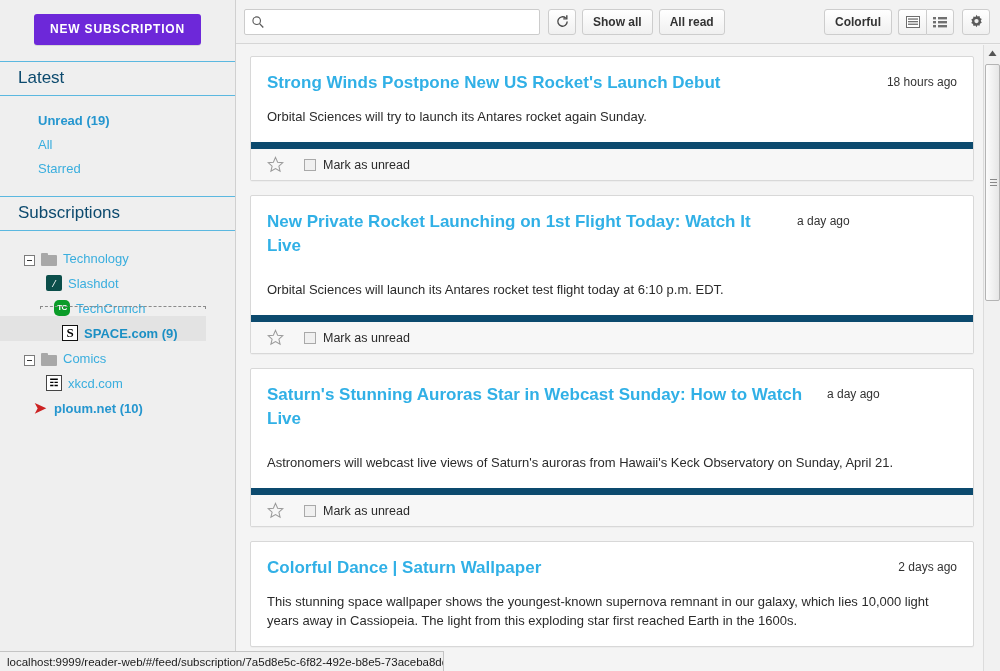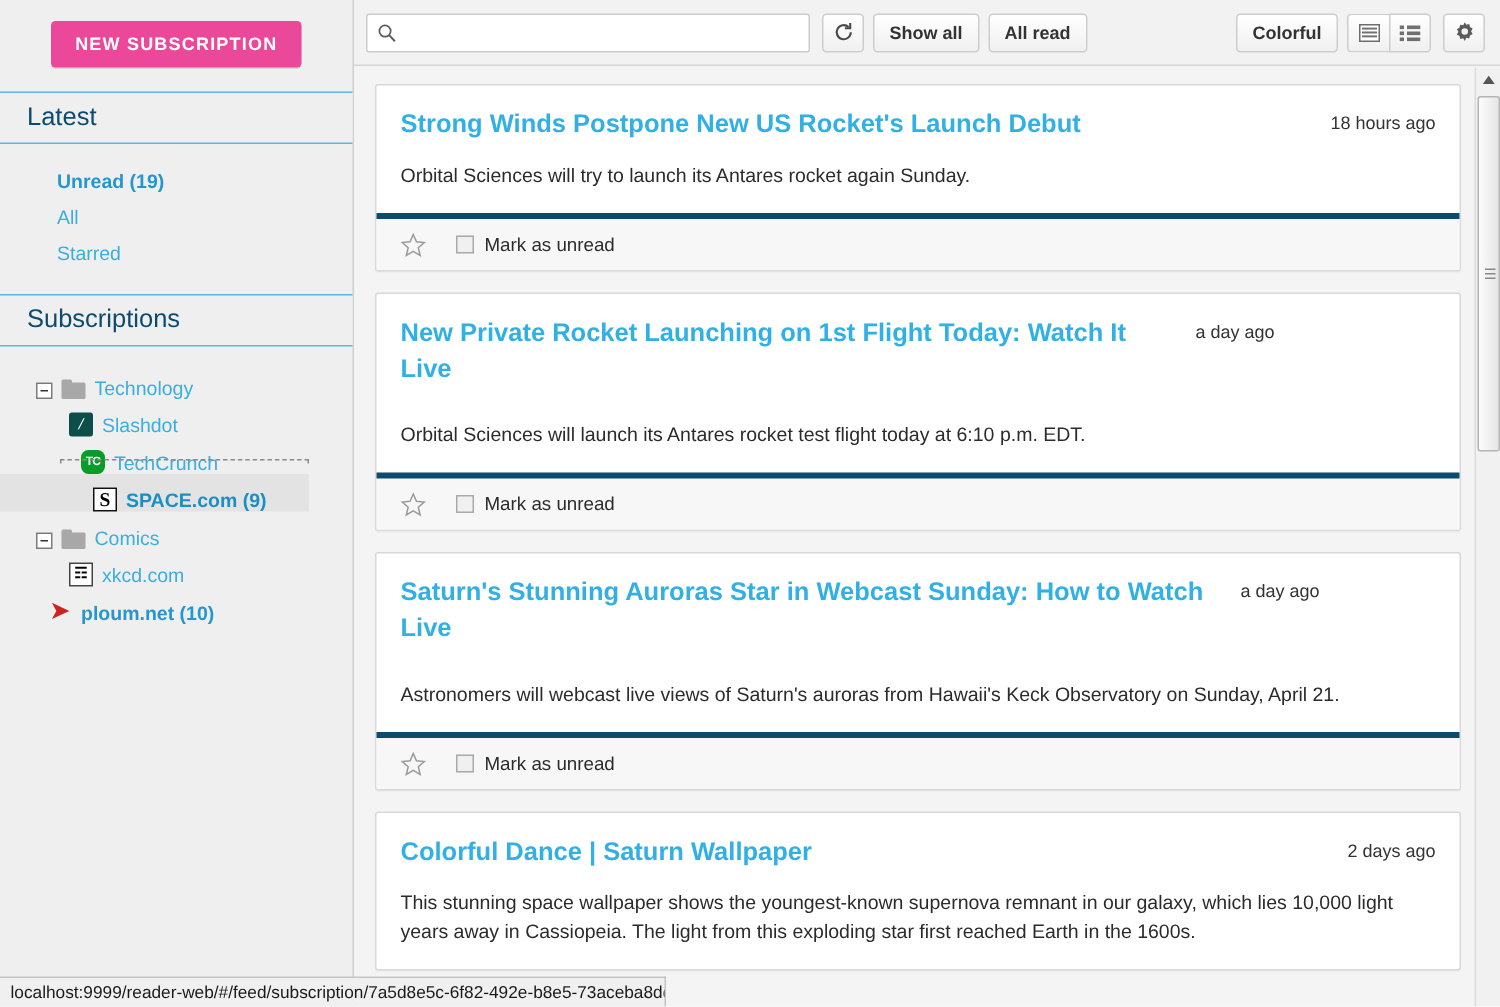--- a/index.html
+++ b/index.html
@@ -27,21 +27,21 @@
     position: relative;
     flex: 0 0 236px;
   }
 
   .new-sub-wrap {
     padding: 14px 0 16px 0;
     text-align: center;
   }
   .new-sub-btn {
     display: inline-block;
-    background: #ec4899;
+    background: #6d28d9;
     color: #ffffff;
     border: none;
     border-radius: 3px;
     padding: 8px 16px 9px 16px;
     font-size: 12px;
     font-weight: bold;
     letter-spacing: 0.8px;
     font-family: "Liberation Sans", sans-serif;
     cursor: pointer;
     box-shadow: 0 1px 0 rgba(0,0,0,0.10);
@@ -306,21 +306,21 @@
     padding-top: 4px;
     white-space: nowrap;
   }
   .card-body {
     padding: 12px 16px 16px 16px;
     font-size: 13px;
     color: #2b2b2b;
     line-height: 19px;
   }
   .card-foot {
-    border-top: 4px solid #0c4a6e;
+    border-top: 7px solid #0c4a6e;
     background: #f7f7f7;
     display: flex;
     align-items: center;
     height: 38px;
     padding: 0 16px;
   }
   .star {
     width: 17px; height: 17px;
     margin-right: 20px;
     cursor: pointer;

